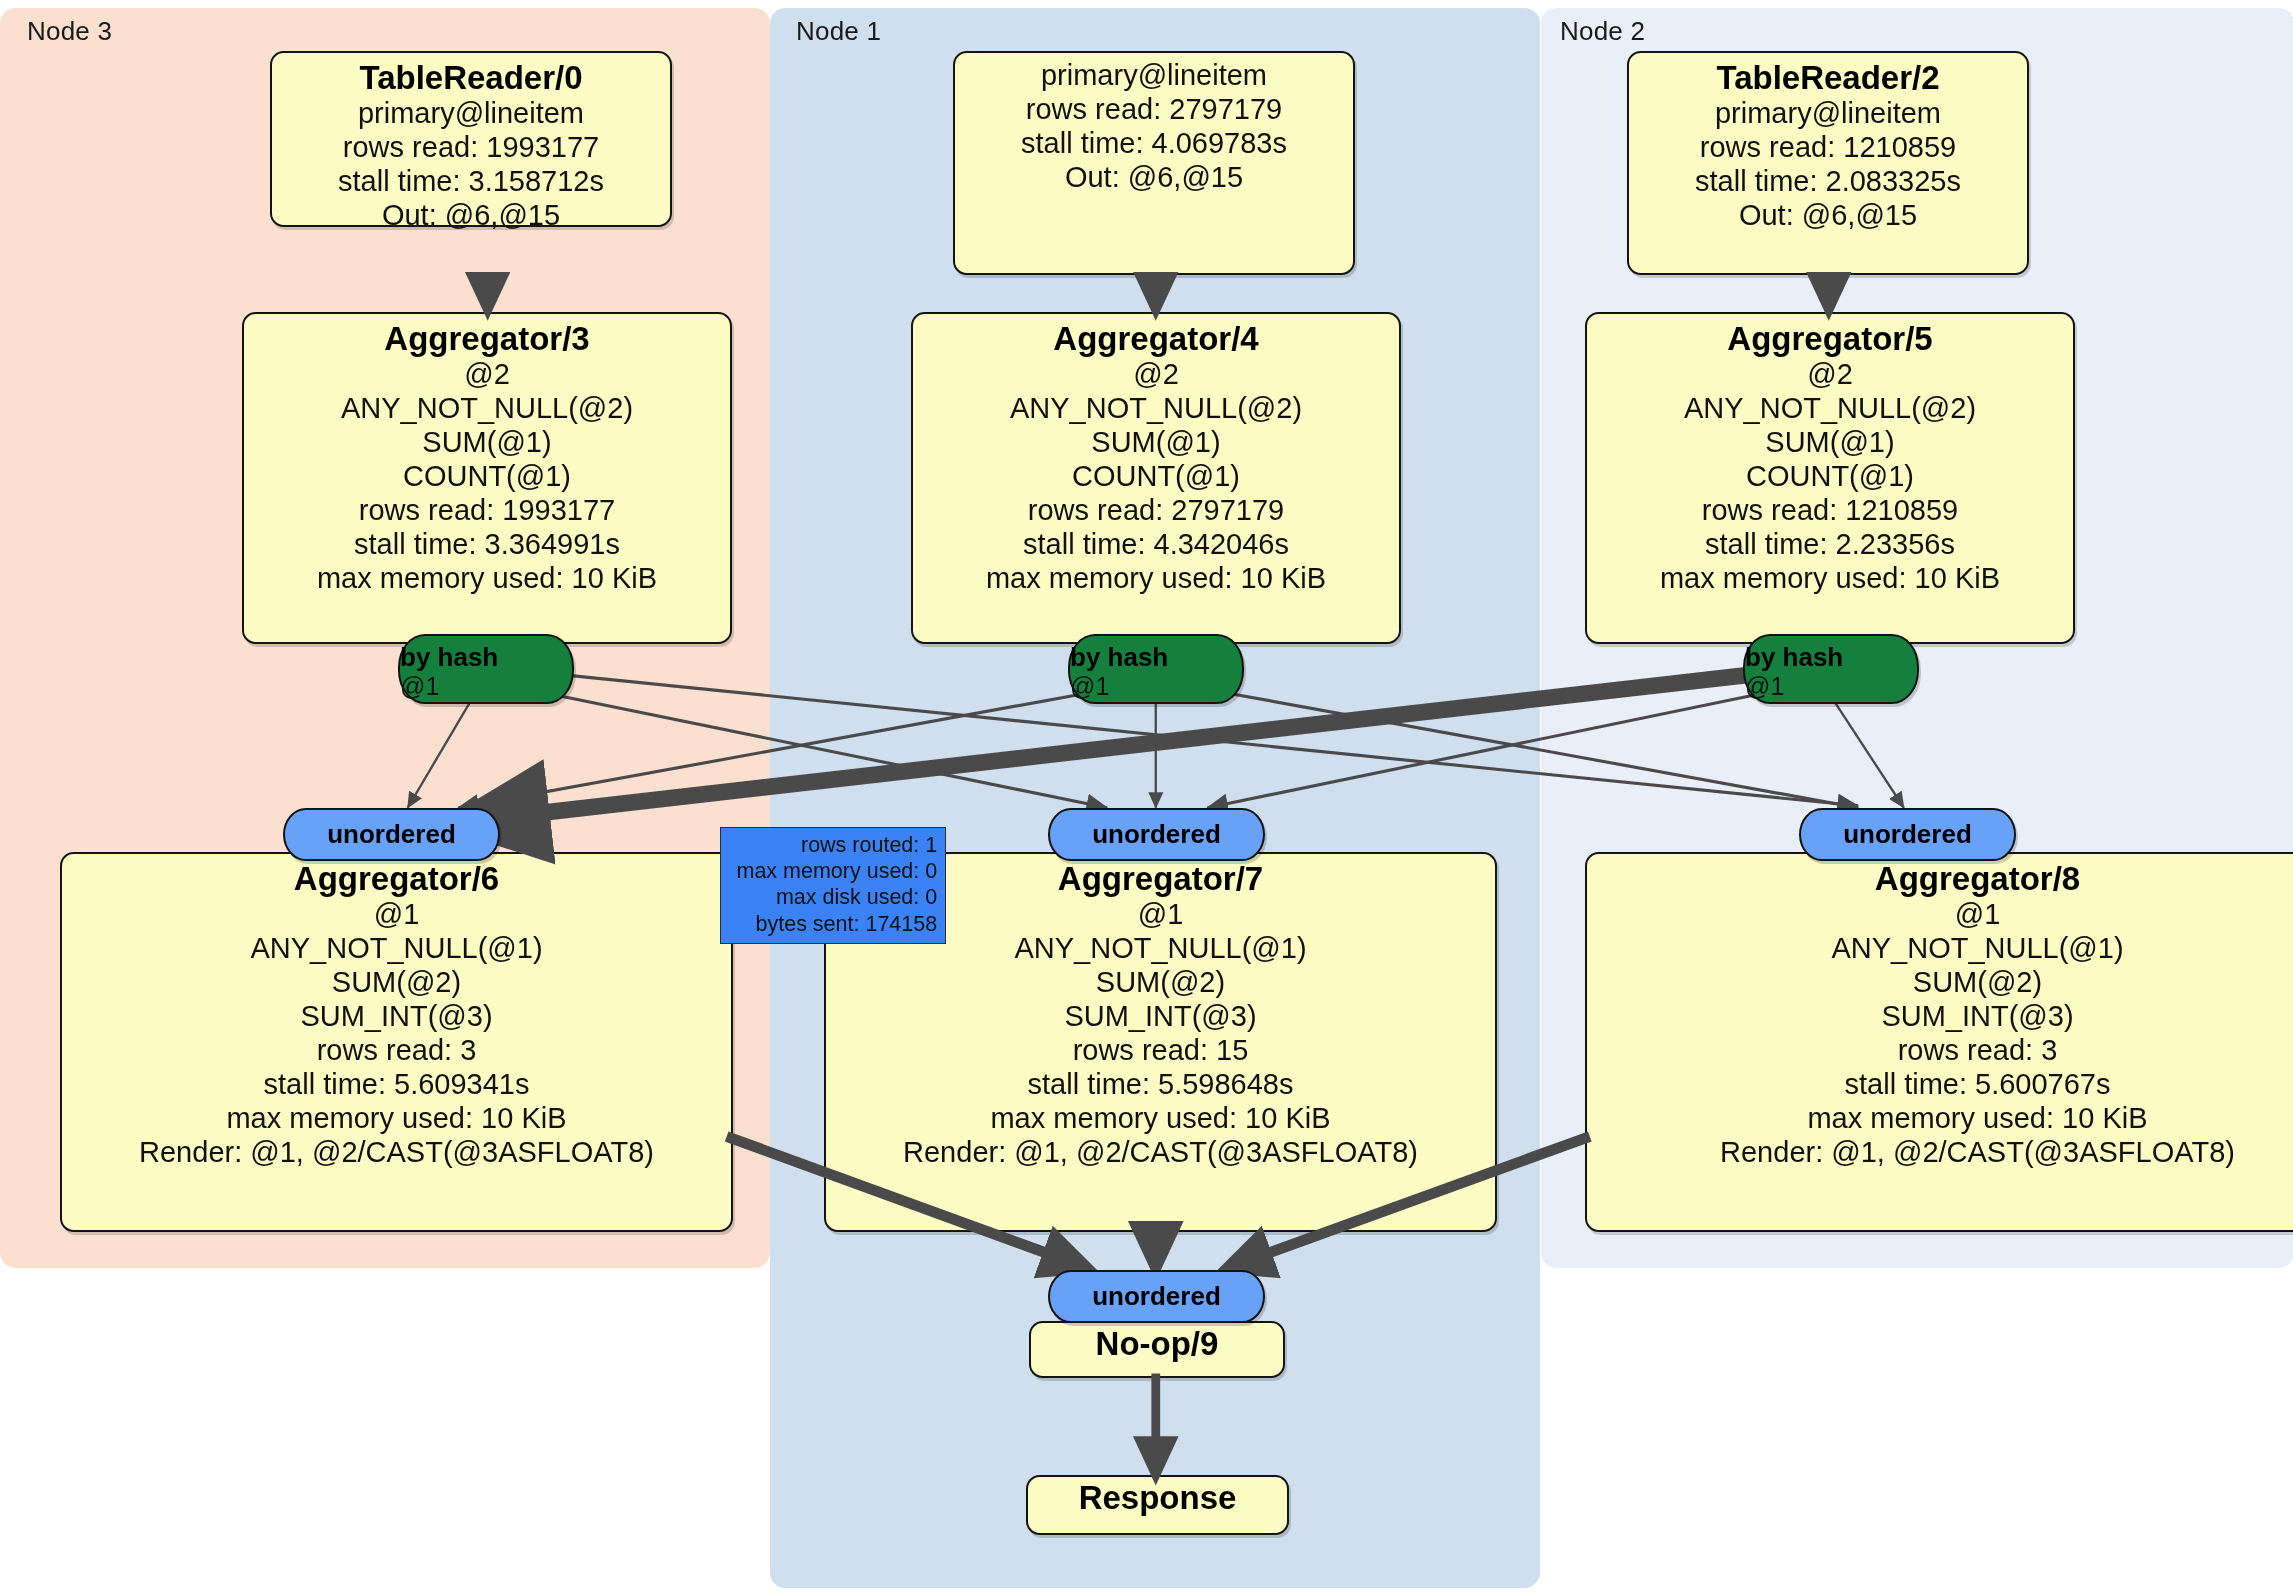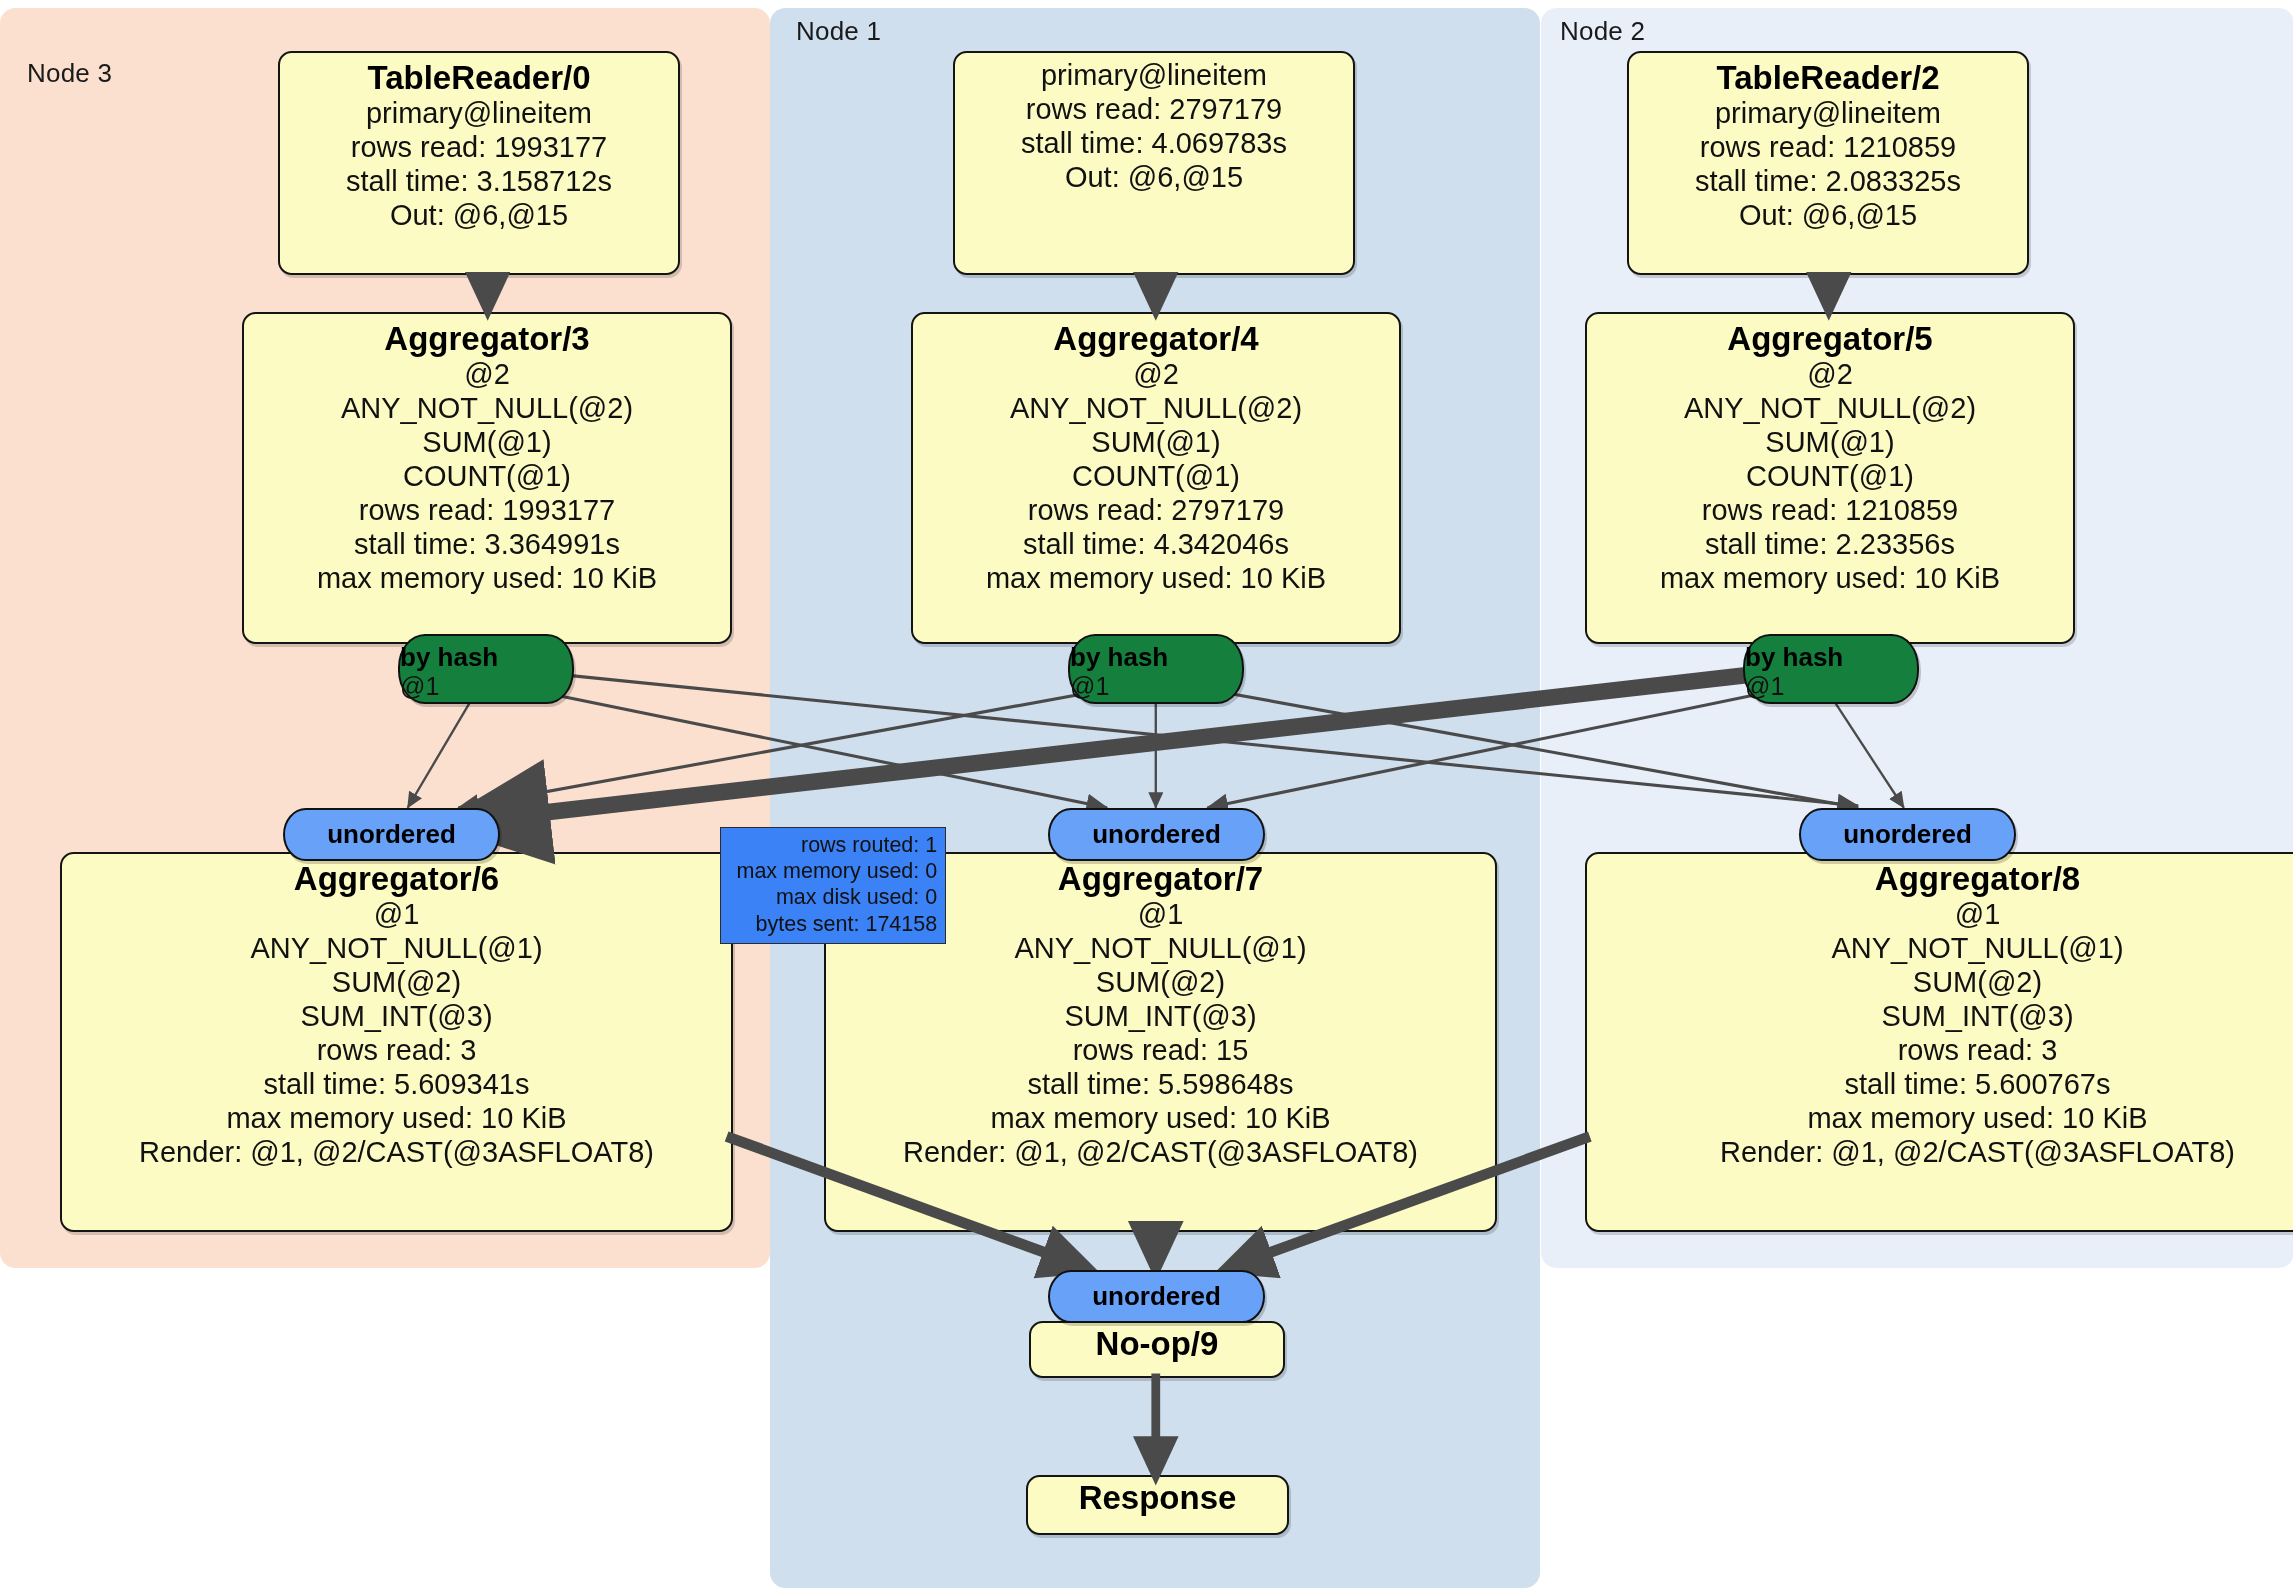--- a/index.html
+++ b/index.html
@@ -124,21 +124,21 @@
 </style>
 </head>
 <body>
 
 <div id="root">
 
   <div class="cluster" style="left:0px; top:7.8px; width:770px; height:1260px; background:#fbe0d0;"></div>
   <div class="cluster" style="left:770px; top:7.8px; width:770px; height:1580px; background:#cfdfee;"></div>
   <div class="cluster" style="left:1541px; top:7.8px; width:753px; height:1260px; background:#e9eff9;"></div>
 
-  <div class="cluster-label" style="left:27px; top:15.6px;margin-top:42px;">Node 3</div>
+  <div class="cluster-label" style="left:27px; top:15.6px;">Node 3</div>
   <div class="cluster-label" style="left:796px; top:15.6px;">Node 1</div>
   <div class="cluster-label" style="left:1560px; top:15.6px;">Node 2</div>
 
   <svg class="edges" viewBox="0 0 2352 1636">
     <defs>
       <marker id="ah" markerWidth="9" markerHeight="9" refX="6.6" refY="3.2" orient="auto">
         <path d="M0,0 L7,3.2 L0,6.4 z" fill="#4a4a4a"></path>
       </marker>
       <marker id="ahb" markerWidth="7" markerHeight="7" refX="4.4" refY="2.6" orient="auto">
         <path d="M0,0 L5.6,2.6 L0,5.2 z" fill="#4a4a4a"></path>
@@ -175,21 +175,21 @@
 
     <g stroke="#4a4a4a" fill="none" stroke-width="11">
       <line x1="745" y1="1165" x2="1115" y2="1300" marker-end="url(#ahb)"></line>
       <line x1="1185" y1="1258" x2="1185" y2="1300" marker-end="url(#ahb)"></line>
       <line x1="1630" y1="1165" x2="1258" y2="1300" marker-end="url(#ahb)"></line>
     </g>
 
     <line x1="1185" y1="1408" x2="1185" y2="1512" stroke="#4a4a4a" stroke-width="9" fill="none" marker-end="url(#ahb)"></line>
   </svg>
 
-  <div class="box" style="left:278px; top:51px; width:402px; height:224px;">
+  <div class="box" style="left:270px; top:51px; width:402px; height:176px;">
     <div class="title">TableReader/0</div>
     <div class="line">primary@lineitem</div>
     <div class="line">rows read: 1993177</div>
     <div class="line">stall time: 3.158712s</div>
     <div class="line">Out: @6,@15</div>
   </div>
 
   <div class="box" style="left:953px; top:51px; width:402px; height:224px;">
     <div class="line">primary@lineitem</div>
     <div class="line">rows read: 2797179</div>

